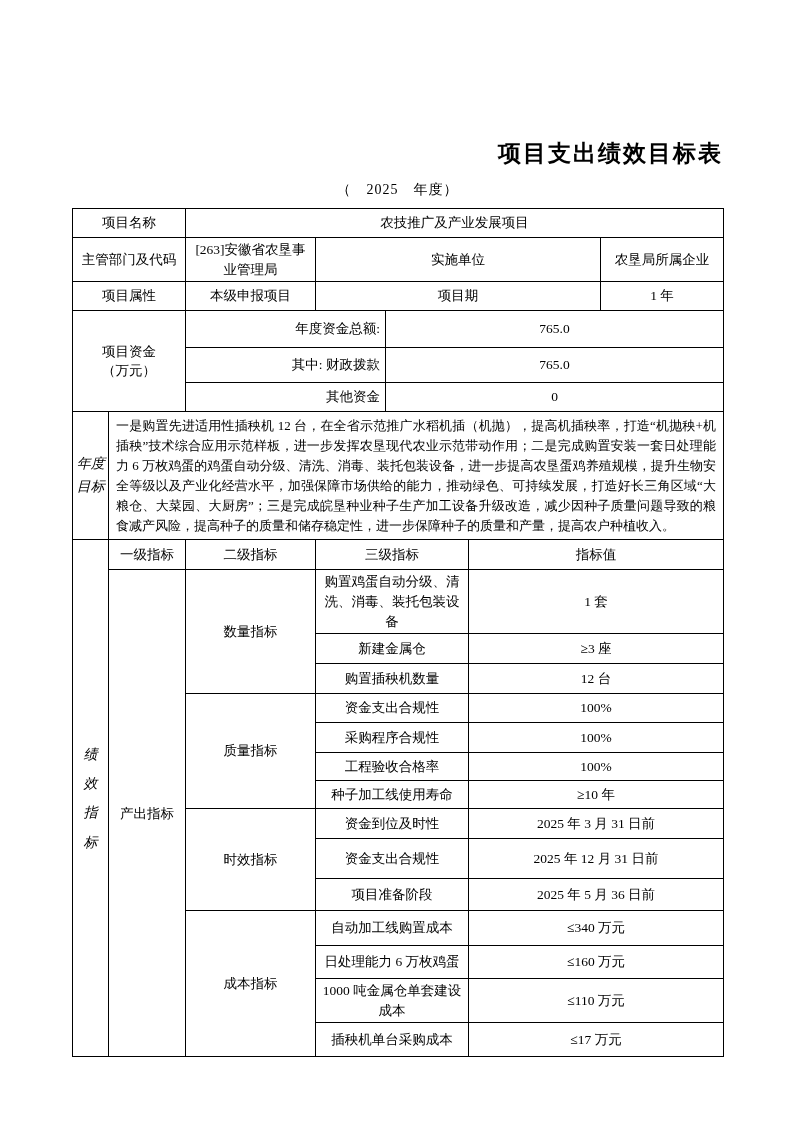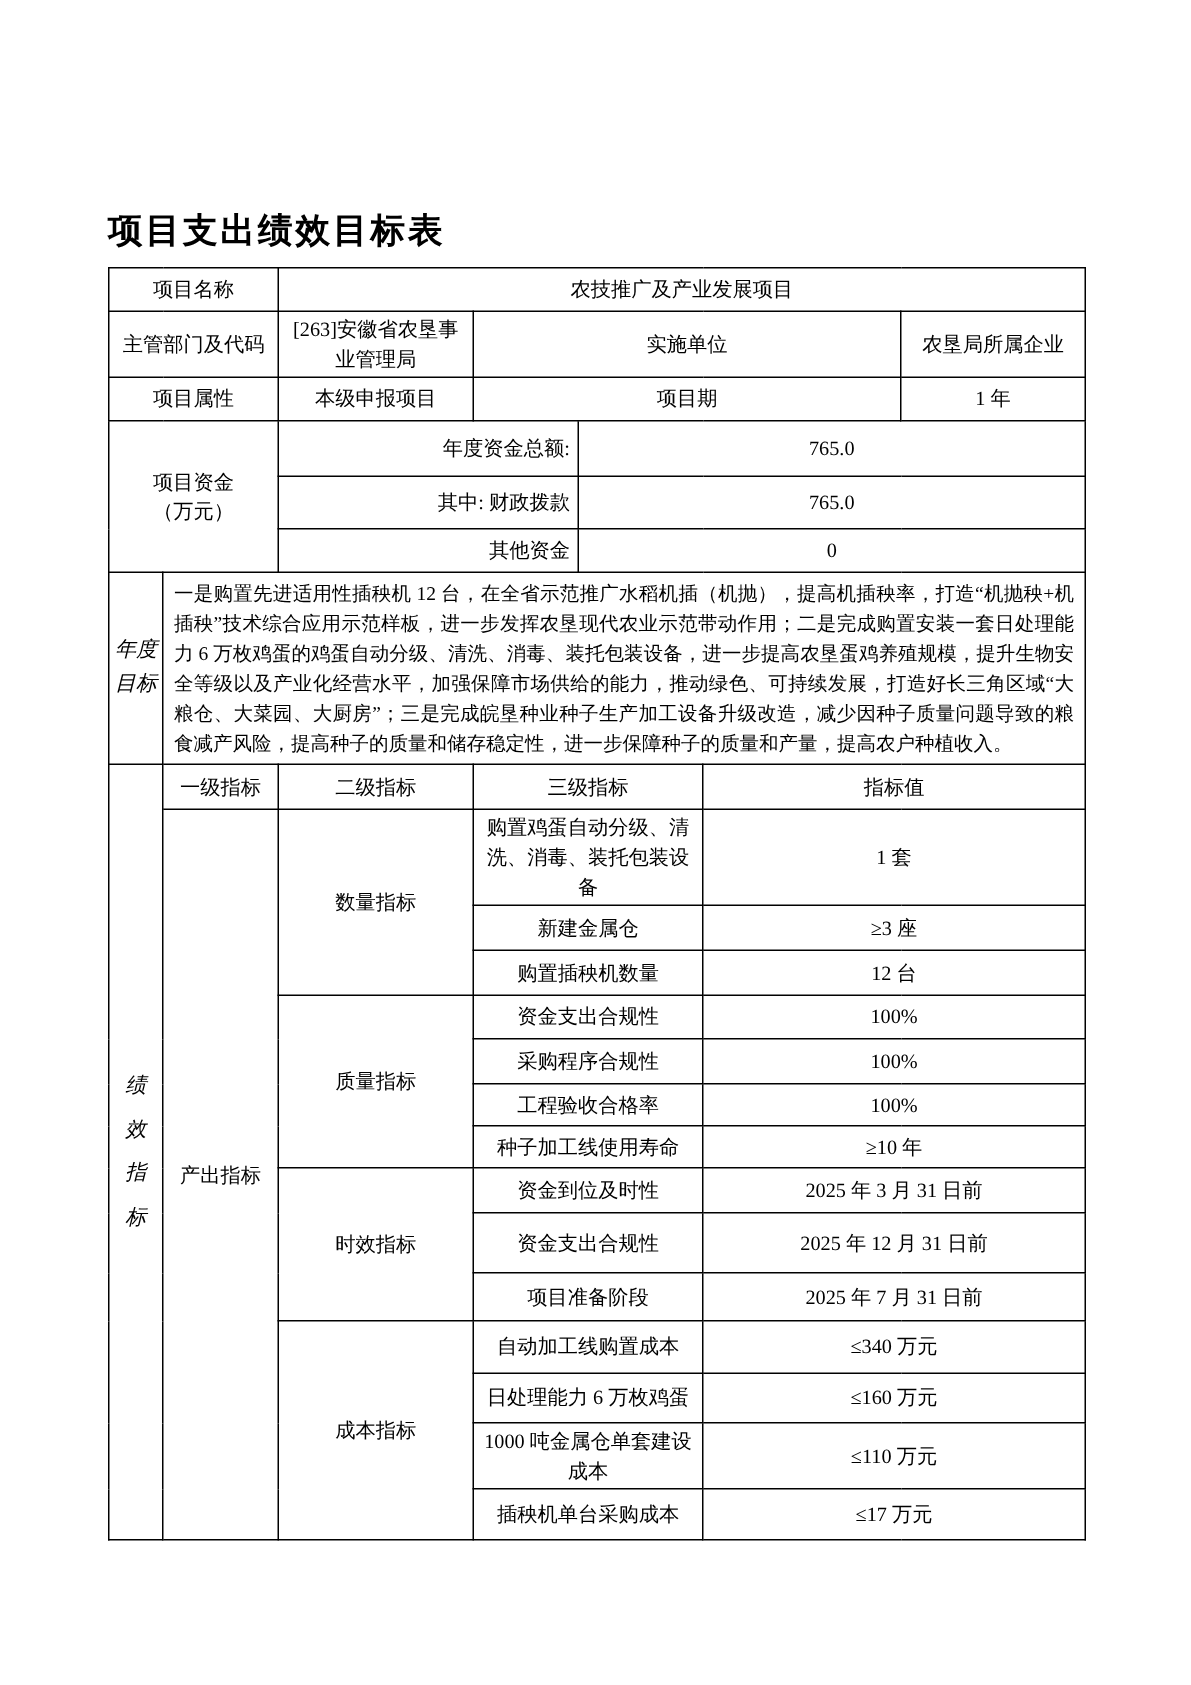--- a/index.html
+++ b/index.html
@@ -5,21 +5,21 @@
   * { margin:0; padding:0; box-sizing:border-box; }
   html,body { background:#ffffff; }
   body {
     width:794px; height:1123px;
     font-family:"Liberation Serif","DejaVu Serif",serif;
     color:#000;
     position:relative;
   }
   .sheet { padding:138px 71px 0 72px; }
   .doc-title {
-    text-align:left;
+    text-align:right;
     font-size:23px;
     font-weight:bold;
     letter-spacing:2px;
   }
   .doc-subtitle {
     text-align:center;
     font-size:14px;
     margin-top:12px;
     letter-spacing:1px;
   }
@@ -62,20 +62,21 @@
   tr.p3{height:29px} tr.p4{height:30px} tr.p5{height:28px} tr.p6{height:28px}
   tr.p7{height:30px} tr.p8{height:40px} tr.p9{height:32px}
   tr.p10{height:35px} tr.p11{height:33px} tr.p12{height:33px} tr.p13{height:34px}
 </style>
 </head>
 <body>
 
 <div class="sheet">
 
   <div class="doc-title">项目支出绩效目标表</div>
+  <div class="doc-subtitle">（　2025　年度）</div>
 
   <table class="main">
     <colgroup>
       <col style="width:36px">
         <col style="width:77px">
         <col style="width:130px">
       <col style="width:70px">
         <col style="width:83px">
         <col style="width:132px">
         <col style="width:123px">
@@ -170,21 +171,21 @@
       <td rowspan="3">时效指标</td>
       <td colspan="2">资金到位及时性</td>
       <td colspan="2">2025 年 3 月 31 日前</td>
     </tr>
     <tr class="p8">
       <td colspan="2">资金支出合规性</td>
       <td colspan="2">2025 年 12 月 31 日前</td>
     </tr>
     <tr class="p9">
       <td colspan="2">项目准备阶段</td>
-      <td colspan="2">2025 年 7 月 31 日前</td>
+      <td colspan="2">2025 年 5 月 36 日前</td>
     </tr>
 
     <tr class="p10">
       <td rowspan="4">成本指标</td>
       <td colspan="2">自动加工线购置成本</td>
       <td colspan="2">≤340 万元</td>
     </tr>
     <tr class="p11">
       <td colspan="2">日处理能力 6 万枚鸡蛋</td>
       <td colspan="2">≤160 万元</td>

